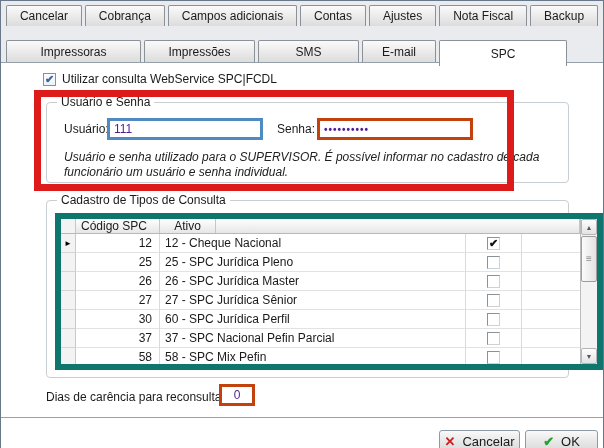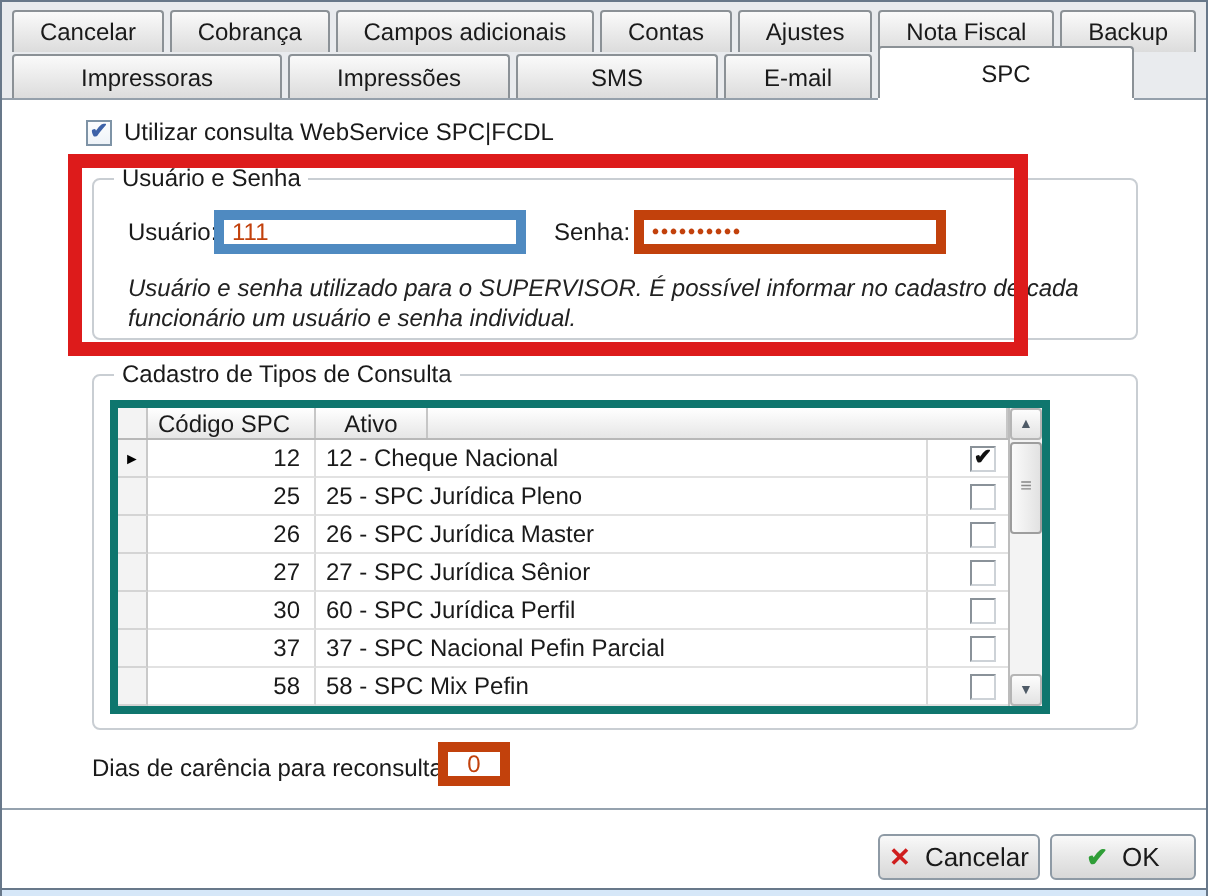--- a/index.html
+++ b/index.html
@@ -13,21 +13,21 @@
   .window {
     width: 604px; height: 448px;
     border: 1px solid #68788a; border-bottom: none;
     display: flex; flex-direction: column;
     background: #fff;
   }
   
   .tabstrip { background: #e9ebee; padding-top: 4px; position: relative; z-index: 2; }
   .tabs { display: flex; gap: 3px; padding: 0 5px; }
   .tabs.row1 { height: 21px; }
-  .tabs.row2 { height: 22px; margin-top: 1px; align-items: flex-end; }
+  .tabs.row2 { height: 22px; margin-top: 14px; }
   .tab {
     height: 21px;
     display: flex; align-items: center; justify-content: center;
     background: linear-gradient(#fafafa, #dcdcdc);
     border: 1px solid #8b9196; border-bottom: none;
     border-radius: 2px 2px 0 0;
     white-space: nowrap; cursor: default;
     padding: 0 6px;
   }
   .row1 .tab { flex: 1 1 auto; height: 21px; }
@@ -58,35 +58,35 @@
   .group { position: absolute; border: 1px solid #c9ced3; border-radius: 4px; background: #fff; padding-left: 36px; }
   .group .legend {
     position: absolute; top: -8px; left: 10px;
     background: #fff; padding: 0 4px; white-space: nowrap;
   }
   .group1 { left: 45px; top: 39px; width: 523px; height: 81px; }
   .group2 { left: 45px; top: 137px; width: 523px; height: 178px; }
   .lbl { position: absolute; white-space: nowrap; }
   .tbx {
     position: absolute; height: 22px;
-    border: 5px solid #c2410c; background: #fff;
+    border: 3px solid #c2410c; background: #fff;
     font-family: "Liberation Sans", sans-serif; font-size: 12px;
-    padding: 0 4px; color: #c2410c;
+    padding: 0 4px; color: #4c1d95;
   }
   .tbx.focus { border-color: #4f8ac1; }
   .tbx.pwd { letter-spacing: 1px; font-size: 10px; font-weight: bold; }
   .note {
     position: absolute; left: 17px; top: 47px; width: 480px;
     font-style: italic; line-height: 15px; color: #222;
   }
   .note span { display: block; }
   
   .grid-wrap {
-    position: absolute; left: 8px; top: 12px; width: 470px; height: 157px;
-    border: 4px solid #0f766e; background: #fff;
+    position: absolute; left: 8px; top: 12px; width: 548px; height: 157px;
+    border: 6px solid #0f766e; background: #fff;
     display: flex;
   }
   .grid { flex: 1 1 auto; display: flex; flex-direction: column; overflow: hidden; }
   .g-head { display: flex; height: 19px; background: linear-gradient(#ffffff,#e6e6e6); border-bottom: 1px solid #b8b8b8; }
   .g-row { display: flex; height: 19px; background: #fff; }
   .gc { border-right: 1px solid #dadada; display: flex; align-items: center; overflow: hidden; }
   .g-head .gc { border-right: 1px solid #c6c6c6; }
   .g-row .gc { border-bottom: 1px solid #e2e2e2; }
   .c-sel  { flex: 0 0 15px; background: #f3f3f3; border-right: 1px solid #c9c9c9; justify-content: center; font-size: 8px; color: #000; }
   .g-row .c-sel { border-bottom: 1px solid #d4d4d4; }

